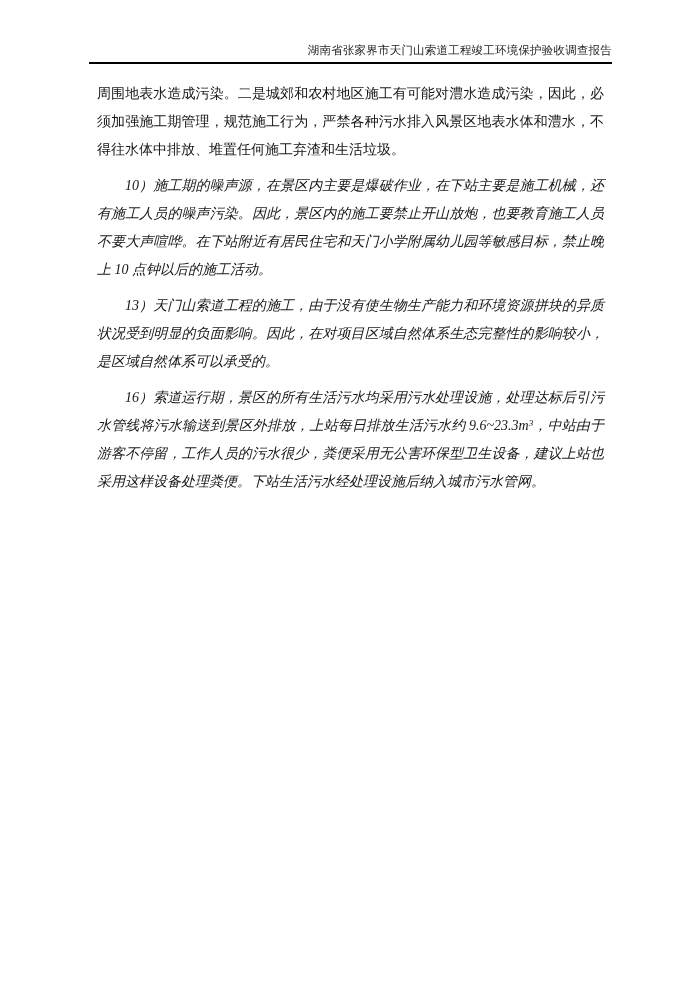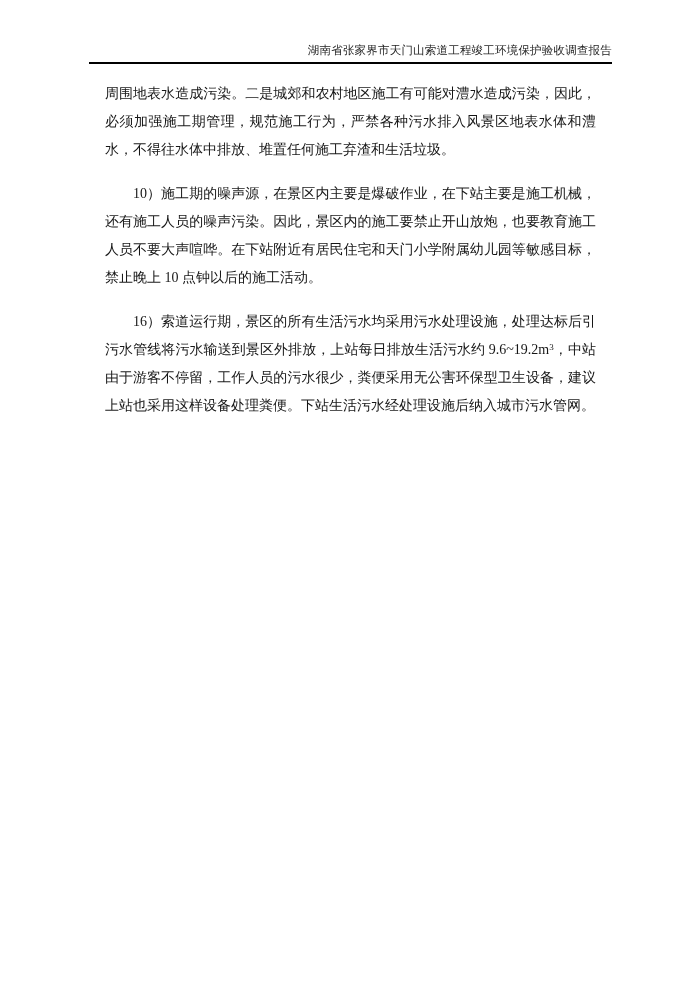--- a/index.html
+++ b/index.html
@@ -34,25 +34,26 @@
   }
   .content {
     margin: 16px 88px 0 89px;
     text-align: justify;
     text-justify: inter-character;
     font-size: 14px;
     line-height: 28px;
     color: #161616;
   }
   .content p.para {
-    margin: 16px;
+    margin: 8px;
     padding: 0;
   }
   .content p.para.indent {
     text-indent: 2em;
+    font-style: italic;
   }
   .content sup {
     font-size: 9px;
     line-height: 0;
     position: relative;
     top: -0.45em;
     vertical-align: baseline;
   }
   .footer {
     position: absolute;
@@ -71,19 +72,20 @@
 
 <div class="page">
   <div class="header">
     <div class="header-title">湖南省张家界市天门山索道工程竣工环境保护验收调查报告</div>
     <div class="header-rule"></div>
   </div>
 
   <div class="content">
       <p class="para"><span>周围地表水造成污染。二是城郊和农村地区施工有可能对澧水造成污染，因此，必须加强施工期管理，规范施工行为，严禁各种污水排入风景区地表水体和澧水，不得往水体中排放、堆置任何施工弃渣和生活垃圾。</span></p>
       <p class="para indent"><span>10）施工期的噪声源，在景区内主要是爆破作业，在下站主要是施工机械，还有施工人员的噪声污染。因此，景区内的施工要禁止开山放炮，也要教育施工人员不要大声喧哗。在下站附近有居民住宅和天门小学附属幼儿园等敏感目标，禁止晚上 10 点钟以后的施工活动。</span></p>
-      <p class="para indent"><span>16）索道运行期，景区的所有生活污水均采用污水处理设施，处理达标后引污水管线将污水输送到景区外排放，上站每日排放生活污水约 9.6~19.2m</span><sup>3</sup><span>，中站由于游客不停留，工作人员的污水很少，粪便采用无公害环保型卫生设备，建议上站也采用这样设备处理粪便。下站生活污水经处理设施后纳入城市污水管网。</span></p>
+      <p class="para indent"><span>13）天门山索道工程的施工，由于没有使生物生产能力和环境资源拼块的异质状况受到明显的负面影响。因此，在对项目区域自然体系生态完整性的影响较小，是区域自然体系可以承受的。</span></p>
+      <p class="para indent"><span>16）索道运行期，景区的所有生活污水均采用污水处理设施，处理达标后引污水管线将污水输送到景区外排放，上站每日排放生活污水约 9.6~23.3m</span><sup>3</sup><span>，中站由于游客不停留，工作人员的污水很少，粪便采用无公害环保型卫生设备，建议上站也采用这样设备处理粪便。下站生活污水经处理设施后纳入城市污水管网。</span></p>
     </div>
 
   <div class="footer">
     <span class="page-number">24</span>
   </div>
 </div>
 
 </body></html>

